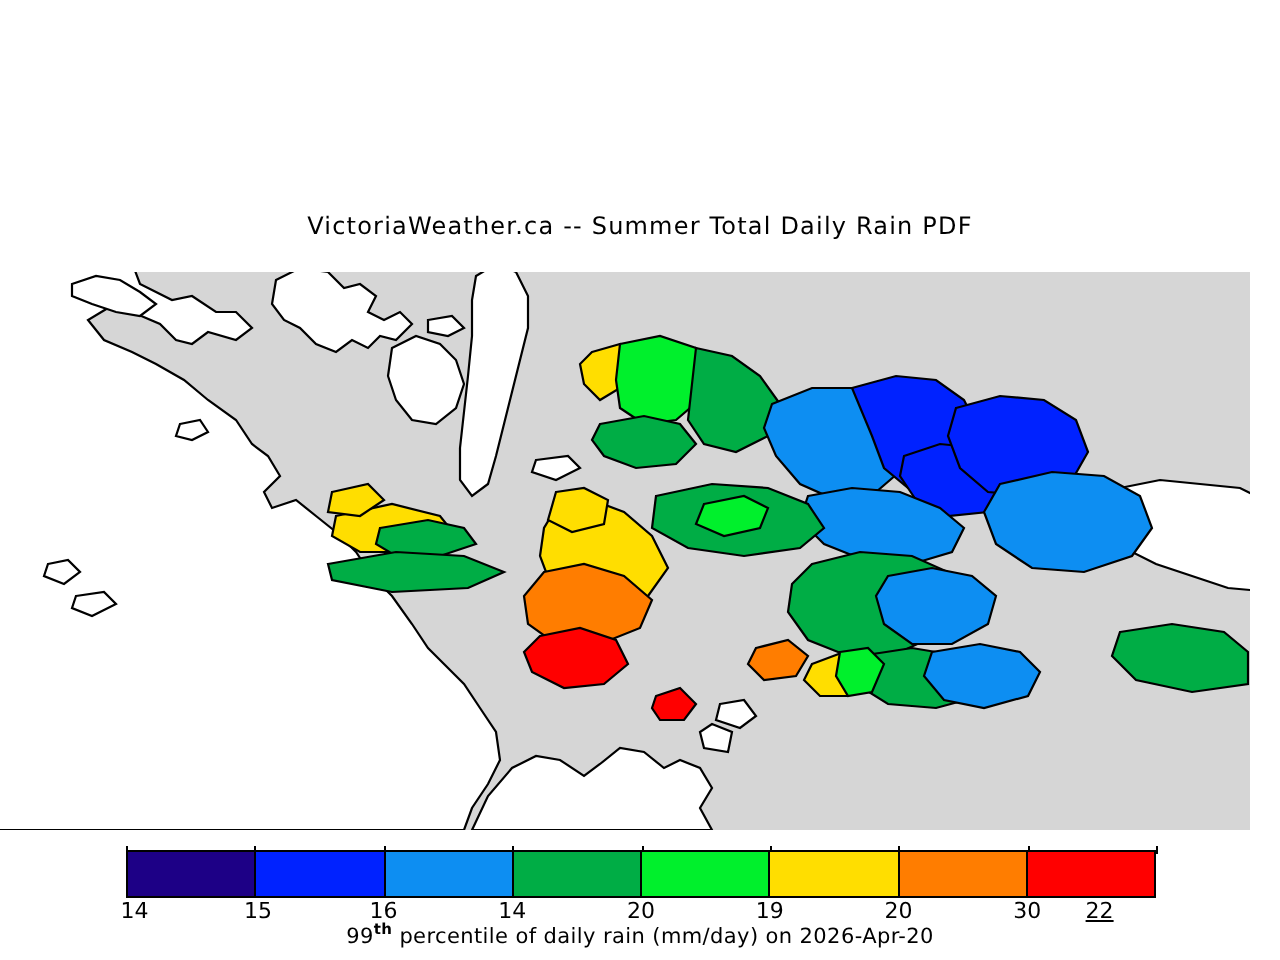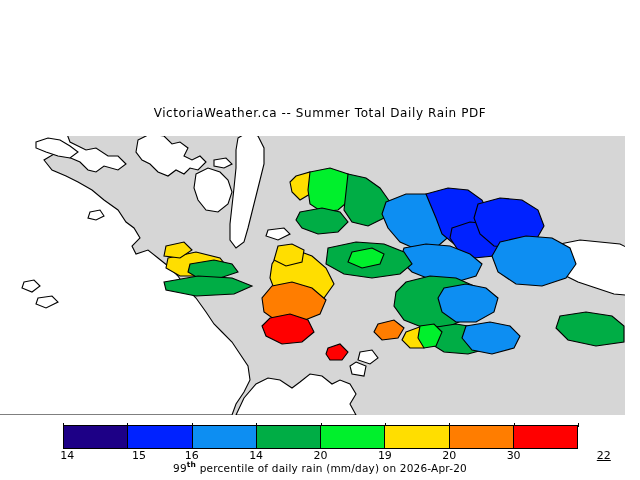--- a/index.html
+++ b/index.html
@@ -263,27 +263,27 @@
         <div class="band" title="17-18" style="background: rgb(0, 173, 69);"></div>
         <div class="band" title="18-19" style="background: rgb(0, 240, 44);"></div>
         <div class="band" title="19-20" style="background: rgb(255, 222, 0);"></div>
         <div class="band" title="20-21" style="background: rgb(255, 125, 0);"></div>
         <div class="band" title="21-22" style="background: rgb(255, 0, 0);"></div>
       </div>
   </div>
 
   <div id="cb-labels">
       <div class="lab" style="left: 63px; transform: translateX(-20%);">14</div>
-      <div class="lab" style="left: 139px;">15</div>
+      <div class="lab" style="left: 129px;">15</div>
       <div class="lab" style="left: 191.75px;">16</div>
       <div class="lab" style="left: 256.125px;">14</div>
       <div class="lab" style="left: 320.5px;">20</div>
       <div class="lab" style="left: 384.875px;">19</div>
       <div class="lab" style="left: 449.25px;">20</div>
       <div class="lab" style="left: 513.625px;">30</div>
-      <div class="lab" style="left: 608px; transform: translateX(-80%); text-decoration: underline;">22</div>
+      <div class="lab" style="left: 554px; transform: translateX(-80%); text-decoration: underline;">22</div>
     </div>
 
   <div id="cb-caption">
     <span>99</span><sup>th</sup><span> percentile of daily rain (mm/day) on 2026-Apr-20</span>
   </div>
 
 </div>
 
 </body></html>

